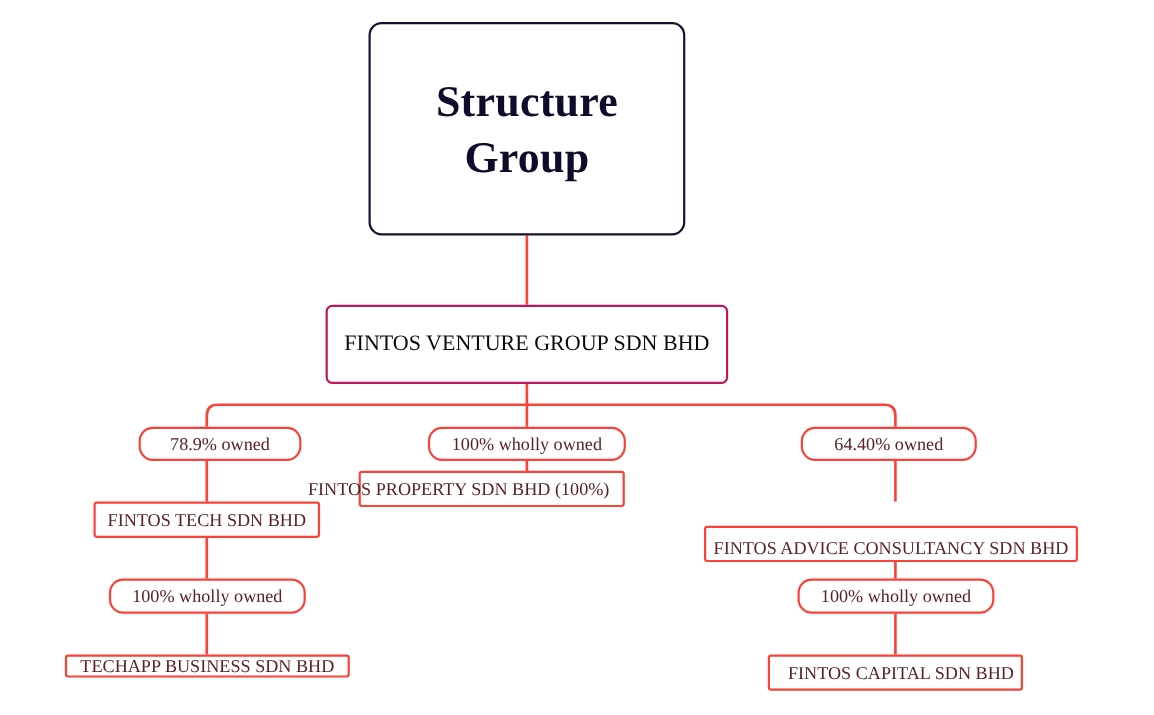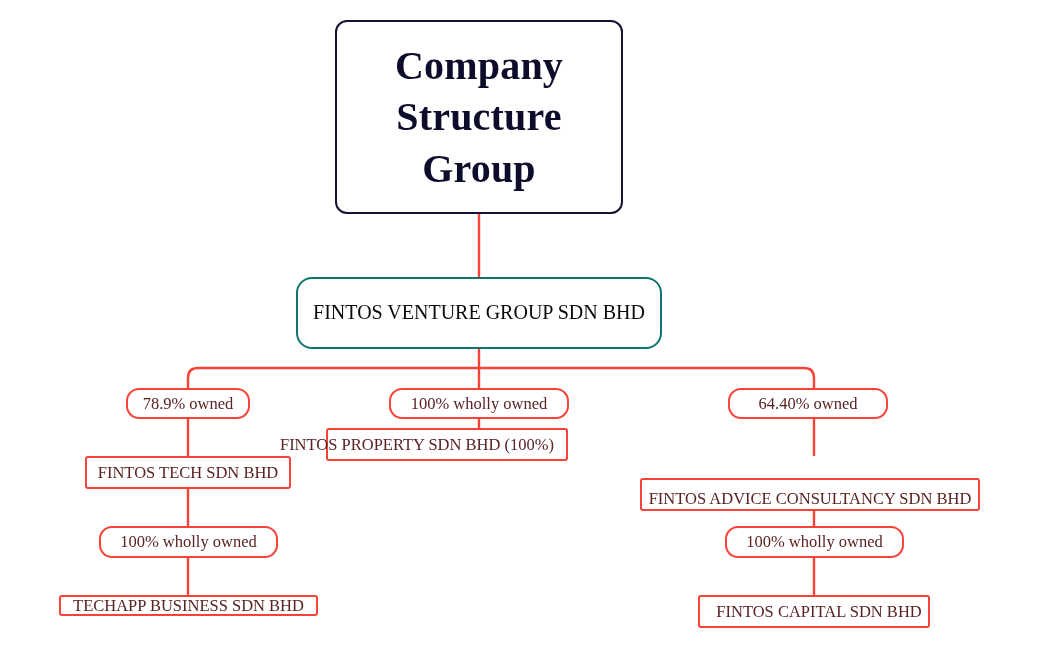--- a/index.html
+++ b/index.html
@@ -47,22 +47,22 @@
     border: 2.5px solid #141432;
     border-radius: 12px;
     color: #0d0d2b;
     font-weight: bold;
     font-size: 40px;
     line-height: 1.28;
     letter-spacing: 0.2px;
   }
 
   .node-parent {
-    border: 2px solid #0f766e;
-    border-radius: 16px;
+    border: 2px solid #be185d;
+    border-radius: 6px;
     color: #0a0a0a;
     font-size: 20px;
     line-height: 1.26;
     padding: 0 14px;
   }
 
   .node-pill {
     border: 2px solid #fa4238;
     border-radius: 13px;
     color: #5a2222;
@@ -105,31 +105,30 @@
       <path d="M 479 419 L 479 456"></path>
 
       <path d="M 814 419 L 814 456"></path>
       <path d="M 814 489 L 814 526"></path>
       <path d="M 814 558 L 814 595"></path>
     </g>
   </svg>
 
   <div class="node node-title" style="left:335px; top:20px; width:288px; height:194px;">
     <div>
-      <div>Company</div>
       <div>Structure</div>
       <div>Group</div>
     </div>
   </div>
 
   <div class="node node-parent" style="left:296px; top:277px; width:366px; height:72px;">
     <span>FINTOS VENTURE GROUP SDN BHD</span>
   </div>
 
-  <div class="node node-pill" style="left:126px; top:388px; width:124px; height:31px;">
+  <div class="node node-pill" style="left:126px; top:388px; width:148px; height:31px;">
     <span>78.9% owned</span>
   </div>
 
   <div class="node node-company" style="left:85px; top:456px; width:206px; height:33px;">
     <span>FINTOS TECH SDN BHD</span>
   </div>
 
   <div class="node node-pill" style="left:99px; top:526px; width:179px; height:32px;">
     <span>100% wholly owned</span>
   </div>

